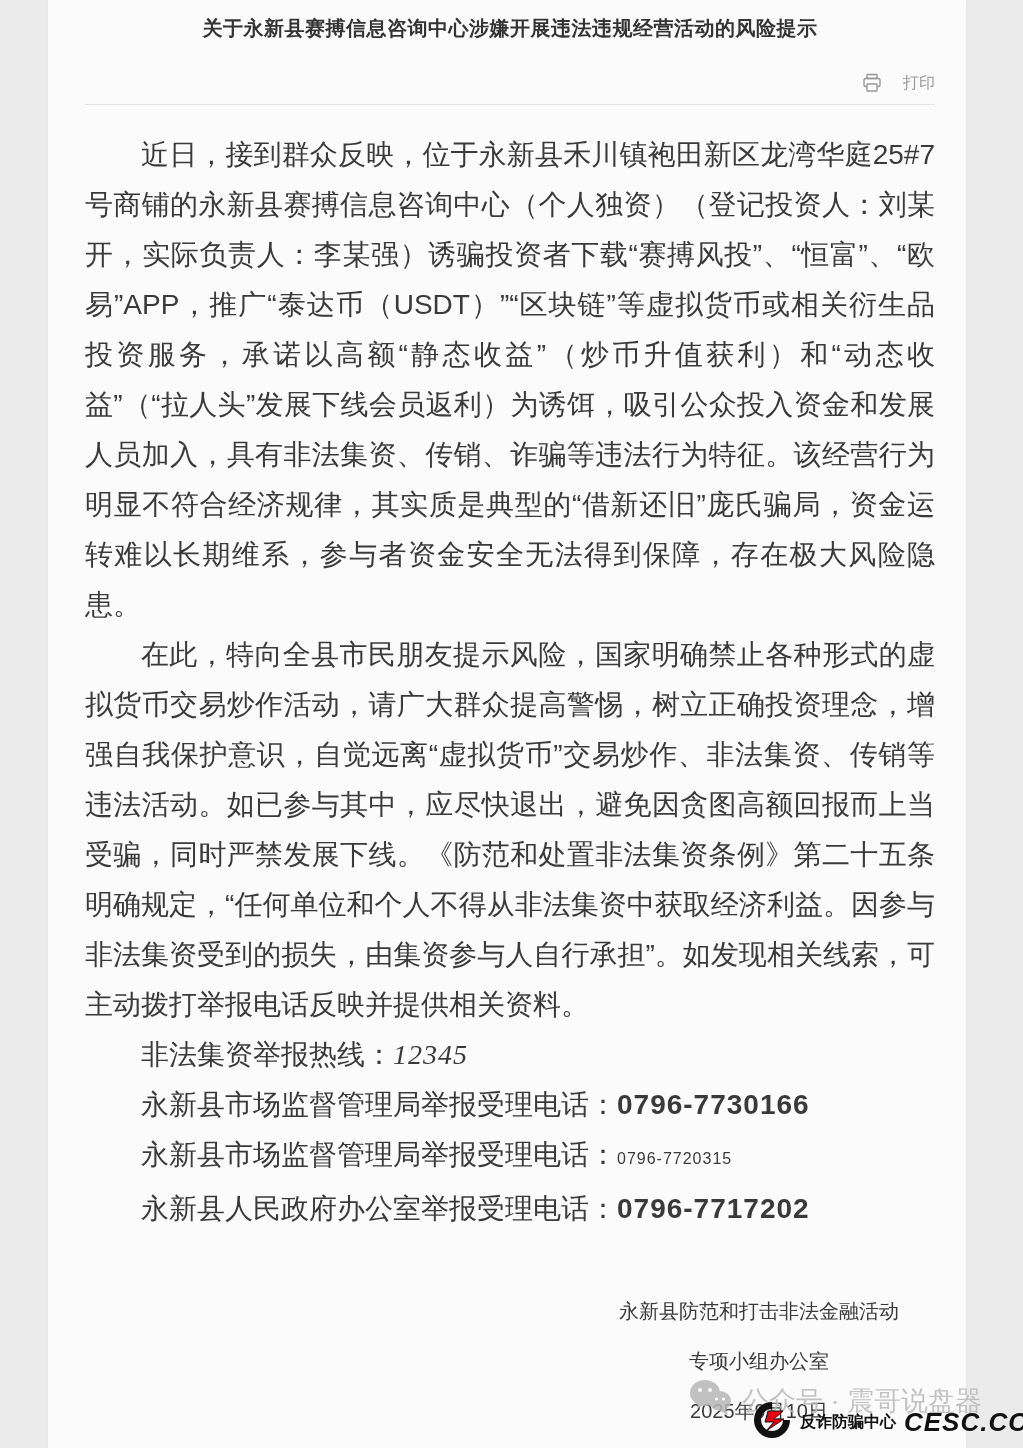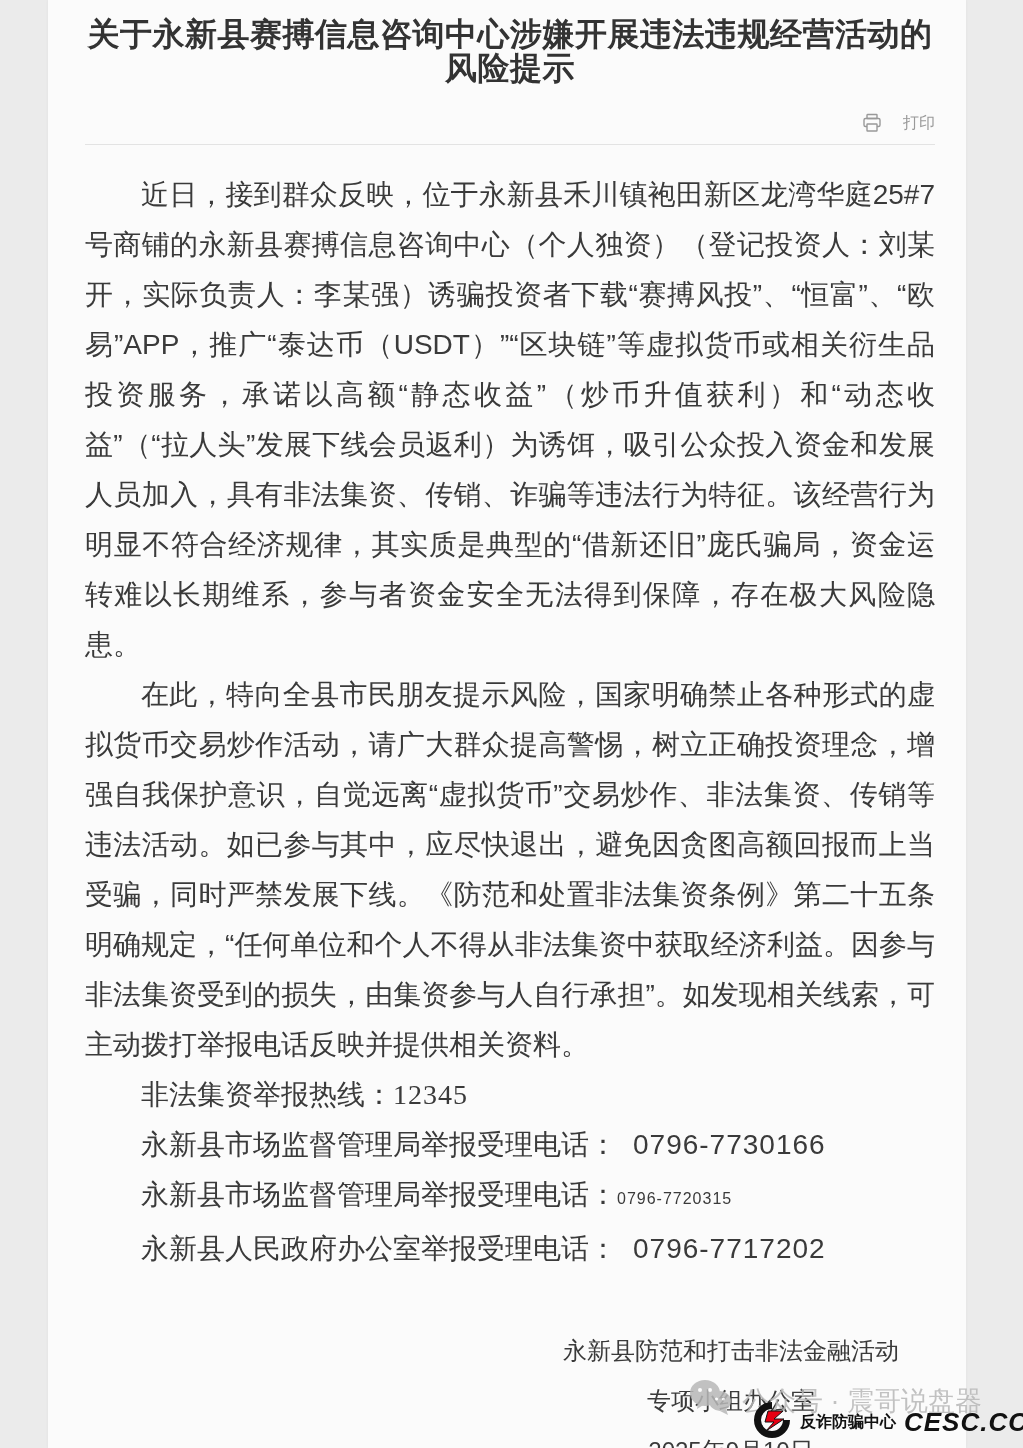--- a/index.html
+++ b/index.html
@@ -8,47 +8,47 @@
     background:#ebebeb;
     font-family:"Liberation Sans","DejaVu Sans",sans-serif;
   }
   .page{
     position:absolute;left:48px;top:0;width:918px;height:1448px;
     background:#fbfbfb;
     box-shadow:0 0 3px rgba(0,0,0,0.05);
   }
   .content{padding:0 31px 0 37px;}
   .title{
-    margin:0;padding-top:17px;
+    margin:0;padding-top:11px;
     text-align:center;
-    font-size:32px;font-weight:bold;color:#333;
+    font-size:20px;font-weight:bold;color:#333;
     letter-spacing:0.5px;line-height:34px;
   }
   .print-row{
     display:flex;justify-content:flex-end;align-items:center;gap:21px;
     margin-top:26px;height:24px;
     color:#999;font-size:16px;cursor:pointer;
   }
   .print-row svg{display:block;}
   .divider{border-bottom:1px solid #e3e3e3;margin-top:9px;}
   .body-text{
     margin-top:25px;
     font-size:28px;line-height:50px;color:#3a3a3a;
     text-align:justify;
   }
   .body-text p{margin:0;text-indent:2em;}
   .hotline{text-indent:2em;margin:0;}
   .num{letter-spacing:1px;}
-  .num-serif{font-family:"Liberation Serif","DejaVu Serif",serif;}
-  .num-bold{font-weight:400;font-stretch:condensed;margin-left:16px;}
+  .num-serif{font-family:"Liberation Serif","DejaVu Serif",serif;font-style:italic;}
+  .num-bold{font-weight:700;font-stretch:condensed;}
   .num-small{font-size:16px;font-weight:400;}
   .signature{
     margin-top:52px;margin-right:36px;margin-left:auto;
     width:fit-content;text-align:center;
-    font-size:24px;color:#3a3a3a;line-height:50px;
+    font-size:20px;color:#3a3a3a;line-height:50px;
   }
   .signature .sig-line{white-space:nowrap;}
   .wm-wechat{
     position:absolute;left:688px;top:1378px;
     display:flex;align-items:center;gap:10px;
     color:#b8b8b8;font-size:27px;font-weight:normal;
     opacity:0.85;white-space:nowrap;
     filter:blur(0.4px);
   }
   .wm-cesc{

